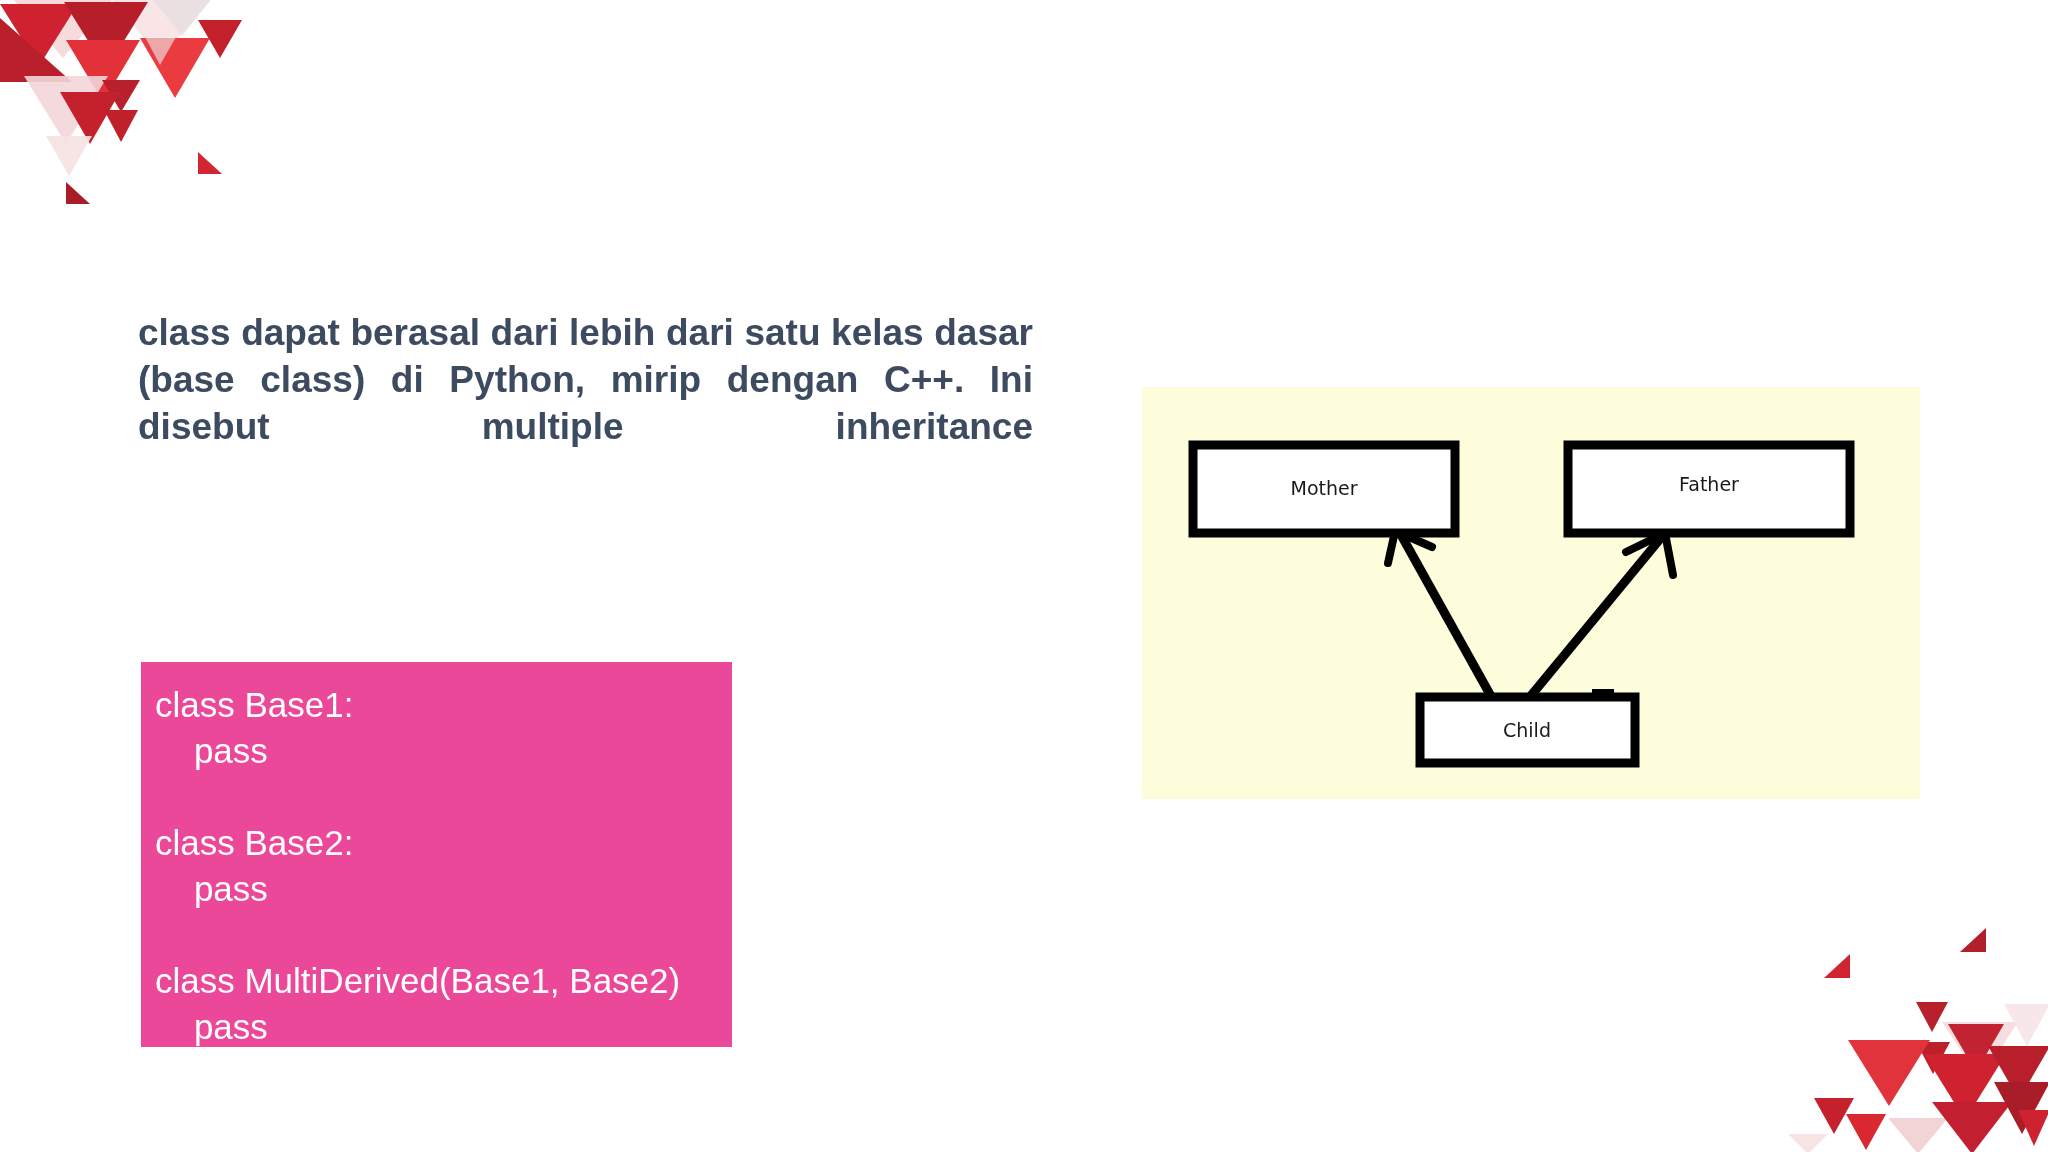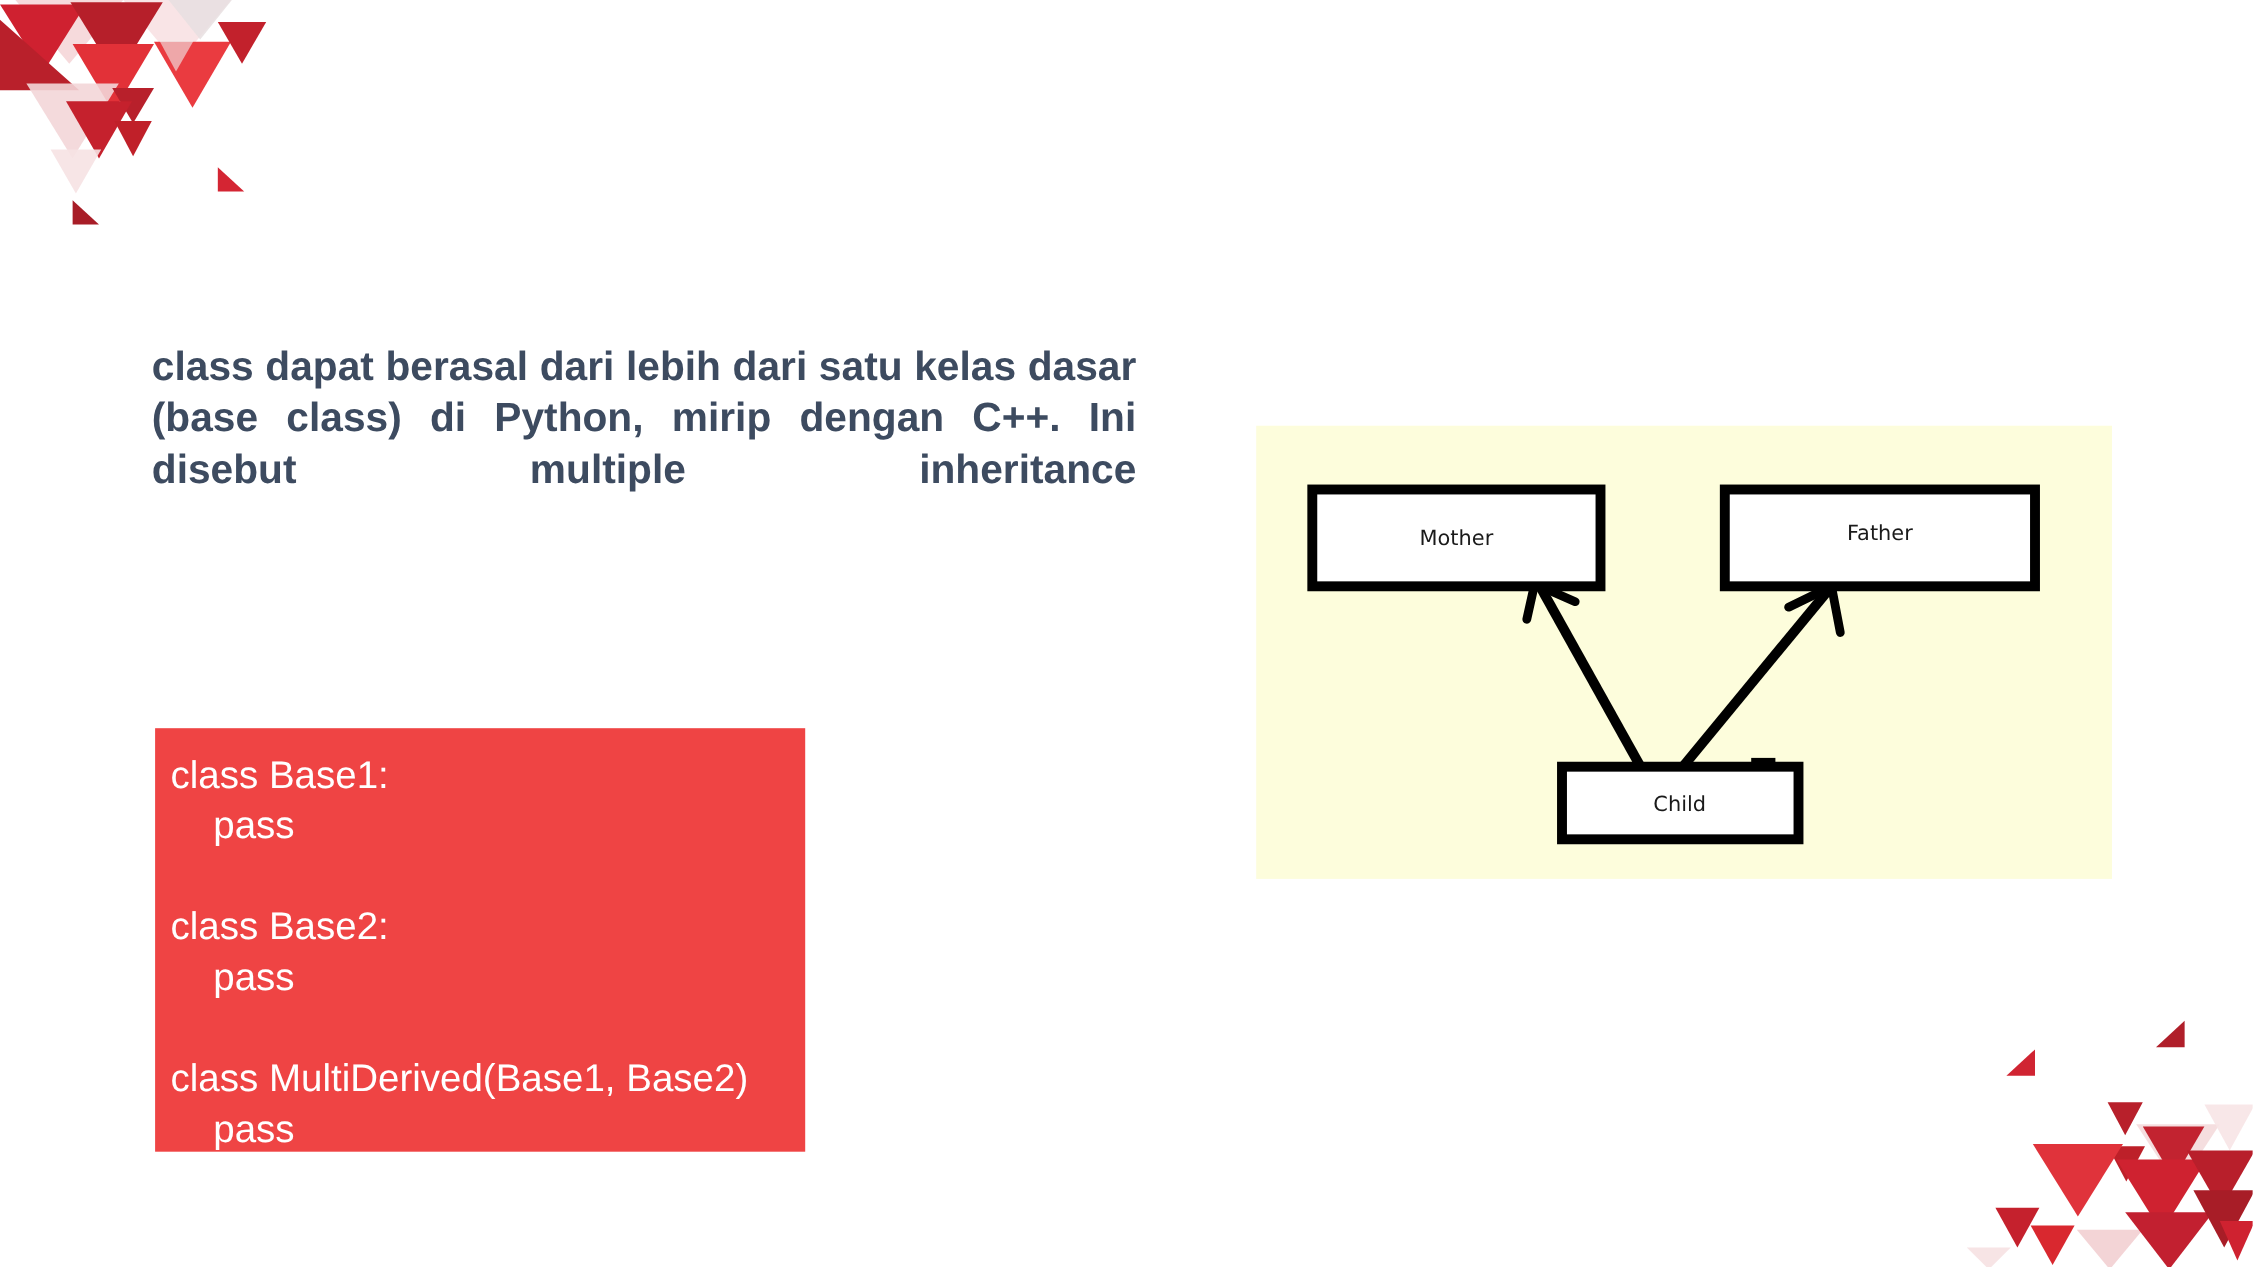--- a/index.html
+++ b/index.html
@@ -68,21 +68,21 @@
     width: 100%;
   }
 
   
   #code-block {
     position: absolute;
     left: 141px;
     top: 662px;
     width: 591px;
     height: 385px;
-    background: #ef4444;
+    background: #ec4899;
     box-sizing: border-box;
     padding: 20px 12px 0 14px;
     overflow: hidden;
   }
   #code-block pre {
     margin: 0;
     color: #ffffff;
     font-size: 35px;
     line-height: 46px;
     font-family: "Liberation Sans", sans-serif;

